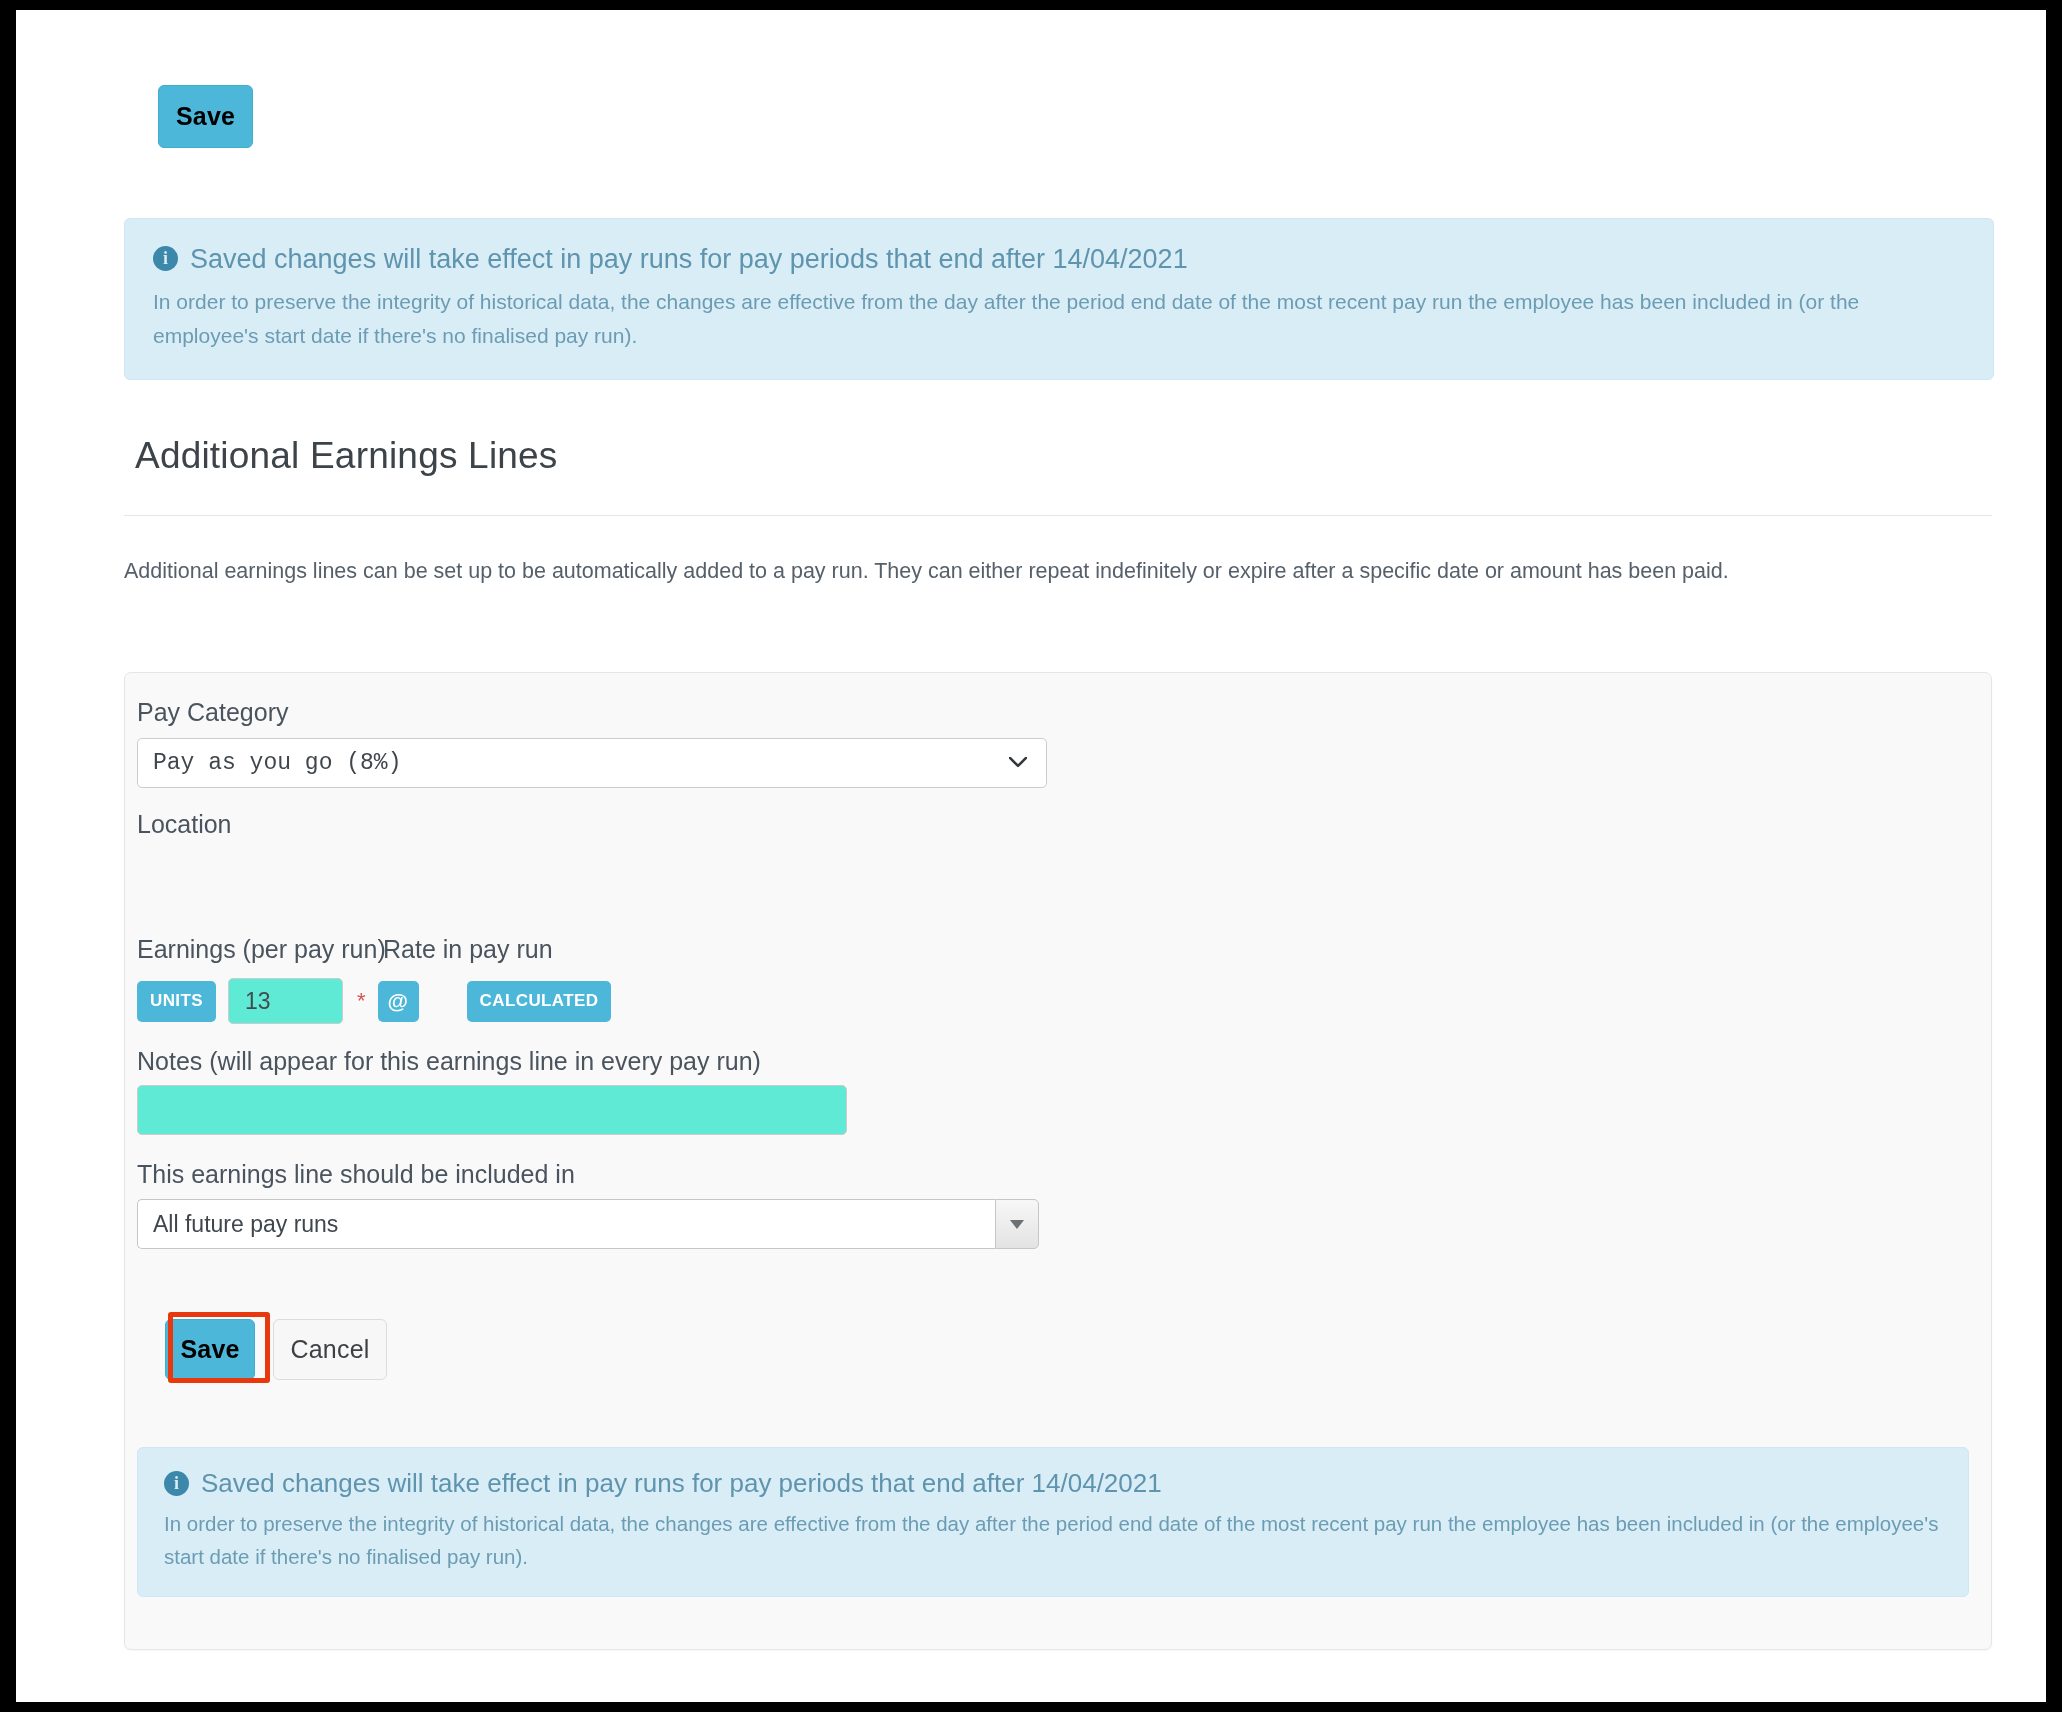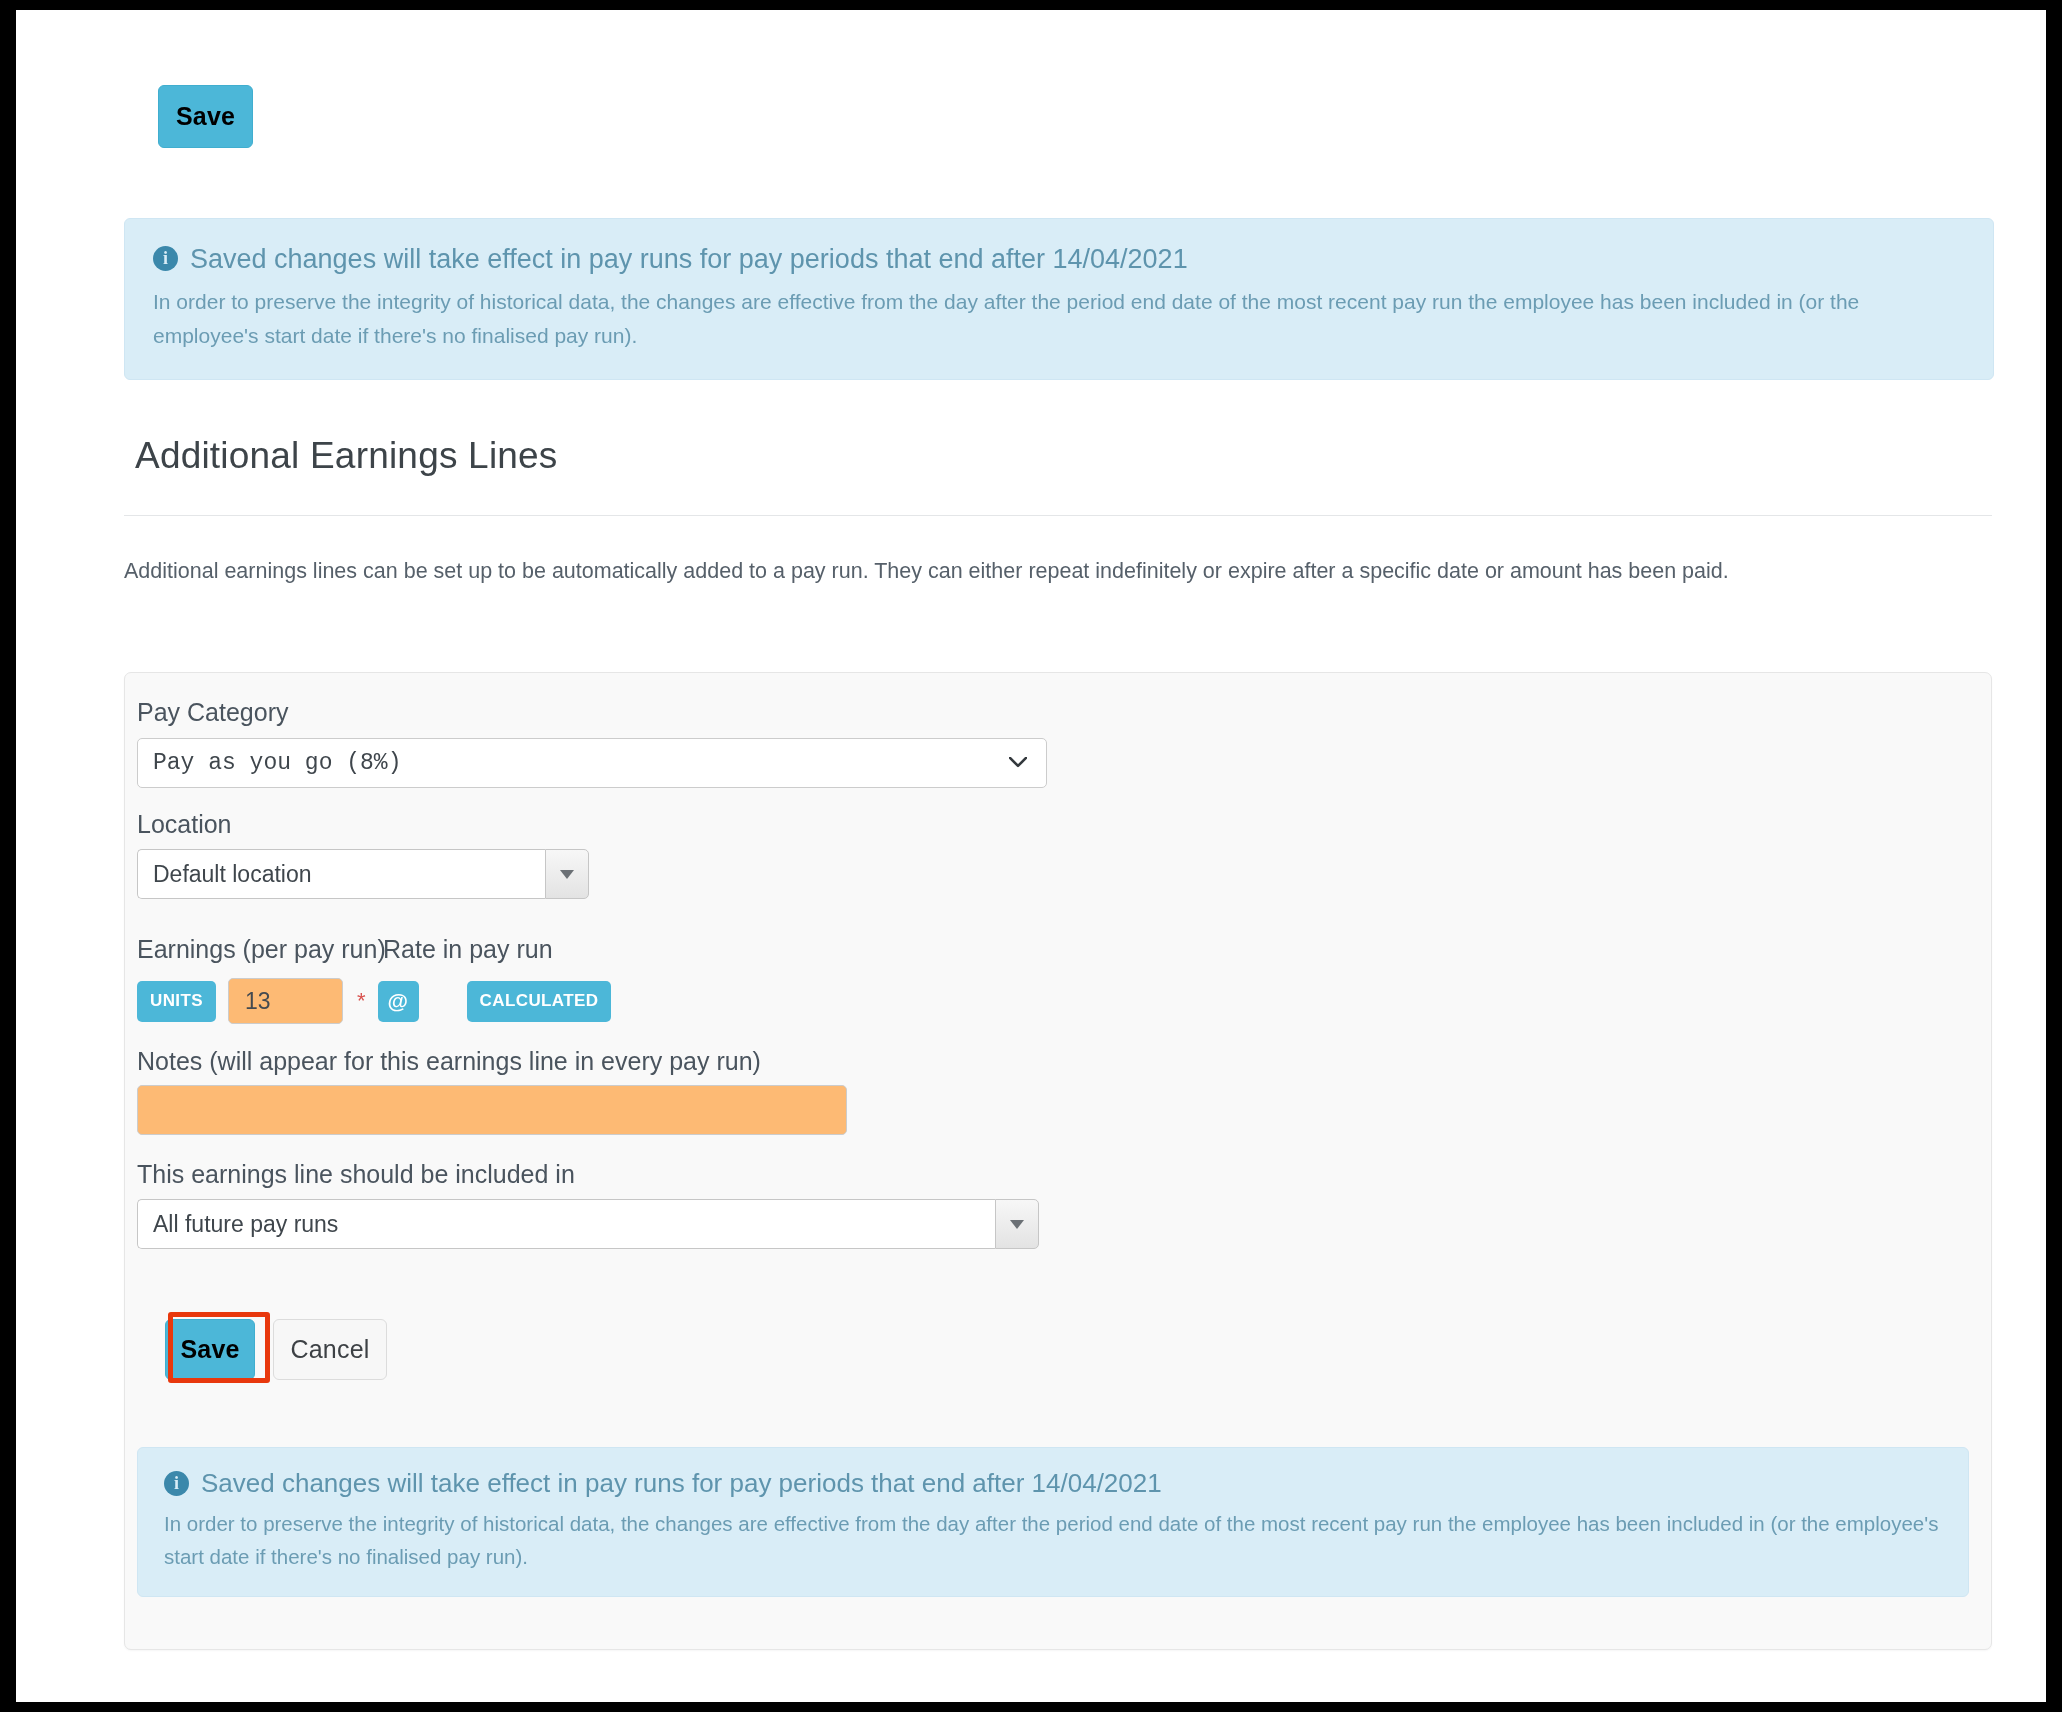--- a/index.html
+++ b/index.html
@@ -141,21 +141,21 @@
   }
 
   .field-label {
     font-size: 25px;
     color: #4a545e;
     font-weight: 400;
   }
 
   
   .form-control {
-    background: #fdba74;
+    background: #5eead4;
     border: 1px solid #ccc;
     border-radius: 5px;
     font-size: 23px;
     color: #444a50;
     padding: 0 16px;
     height: 50px;
     line-height: 48px;
     outline: none;
     font-family: "Liberation Sans", sans-serif;
   }
@@ -279,26 +279,20 @@
     <div class="native-select-wrap" style="position:absolute;left:12px;top:65px;width:910px;height:50px;">
       <select class="native-select">
         <option>Pay as you go (8%)</option>
       </select>
       <svg class="chev" viewBox="0 0 18 11">
         <path d="M1 1 L9 9 L17 1" fill="none" stroke="currentColor" stroke-width="2.6" stroke-linecap="round" stroke-linejoin="round"></path>
       </svg>
     </div>
 
     <div class="field-label" style="position:absolute;left:12px;top:137px;">Location</div>
-    <div class="combo" style="position:absolute;left:12px;top:176px;width:452px;">
-      <div class="combo-text">Default location</div>
-      <div class="combo-btn">
-        <span class="caret-solid"></span>
-      </div>
-    </div>
 
     <div class="field-label" style="position:absolute;left:12px;top:262px;">Earnings (per pay run)</div>
     <div class="field-label" style="position:absolute;left:258px;top:262px;">Rate in pay run</div>
 
     <div style="position:absolute;left:12px;top:305px;display:flex;align-items:center;gap:4px;">
       <span class="badge-teal">UNITS</span>
       <input class="form-control" style="width: 115px; height: 46px; line-height: 44px; margin-left: 8px;" value="13">
       <span class="req-star" style="margin-left:10px;">*</span>
       <span class="badge-teal" style="margin-left:8px;width:41px;padding:0;font-size:21px;">@</span>
       <span class="badge-teal" style="margin-left:44px;">CALCULATED</span>

